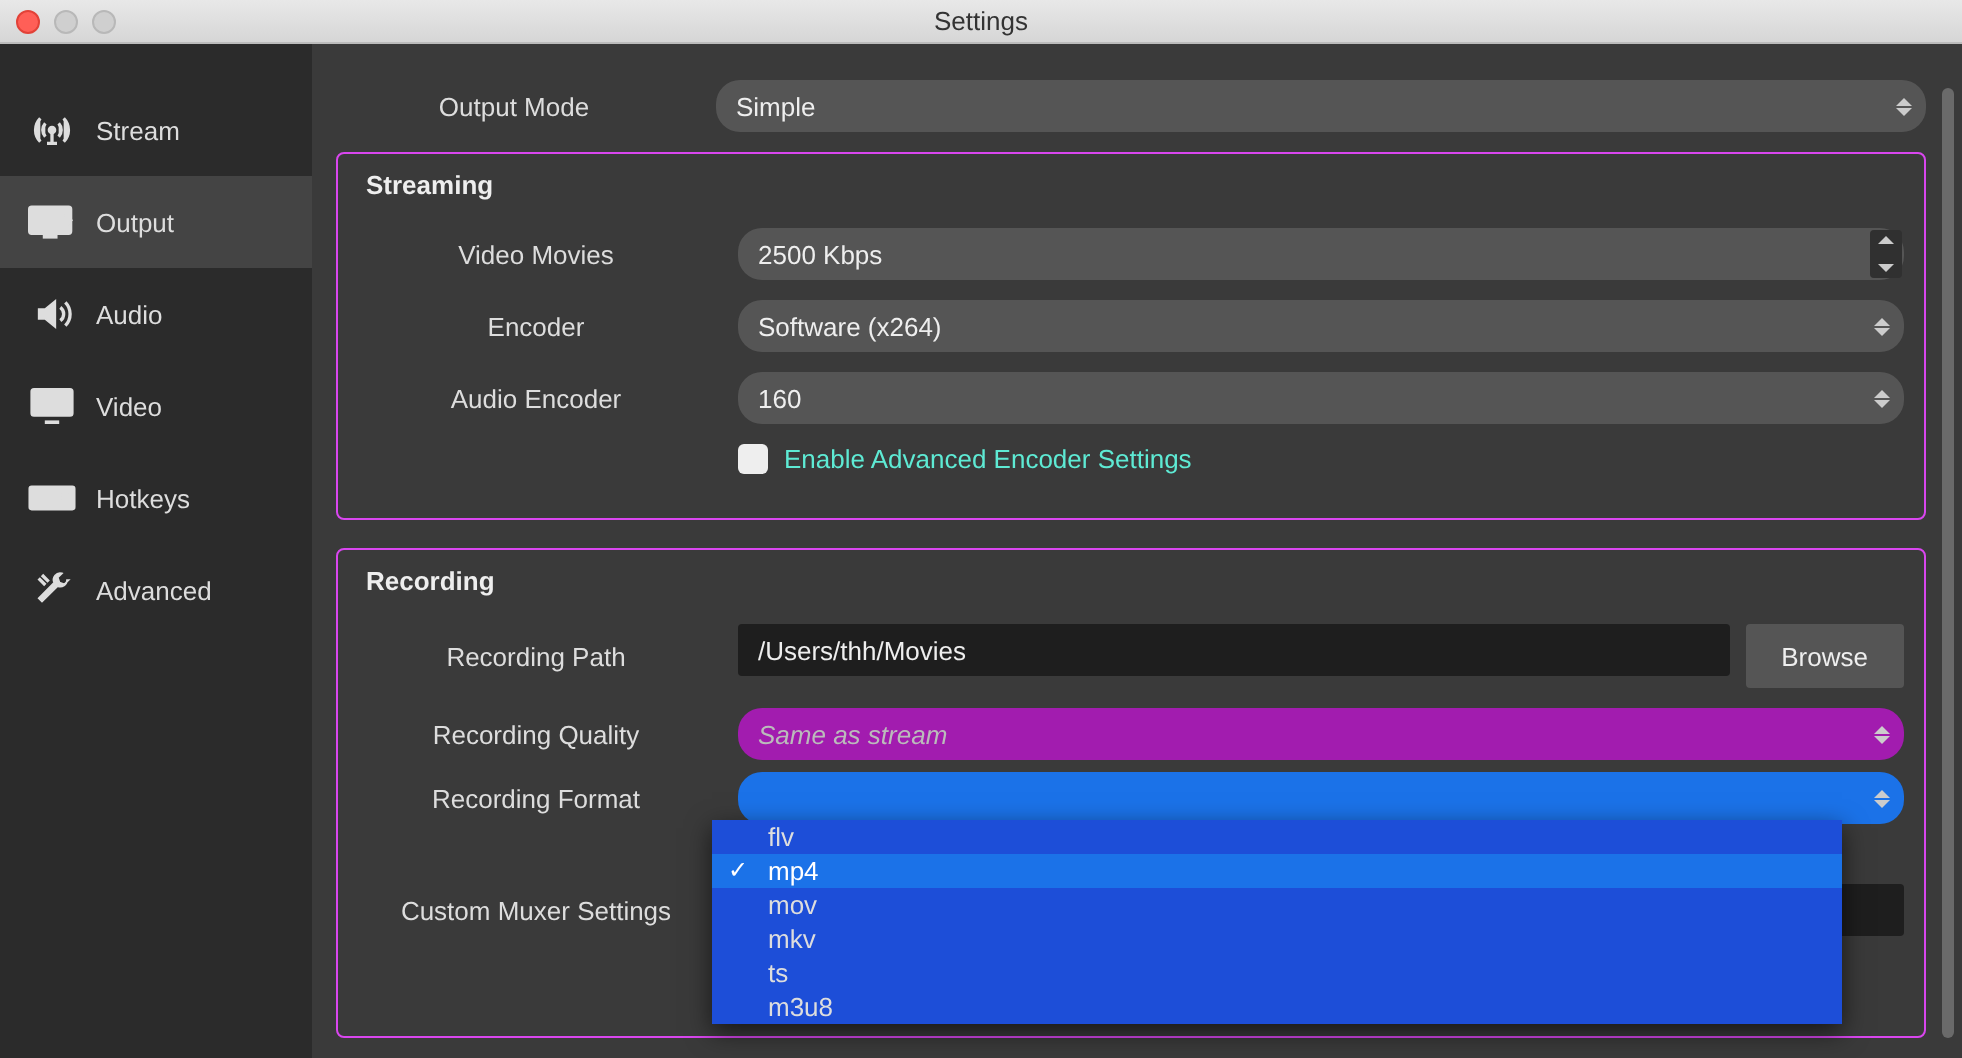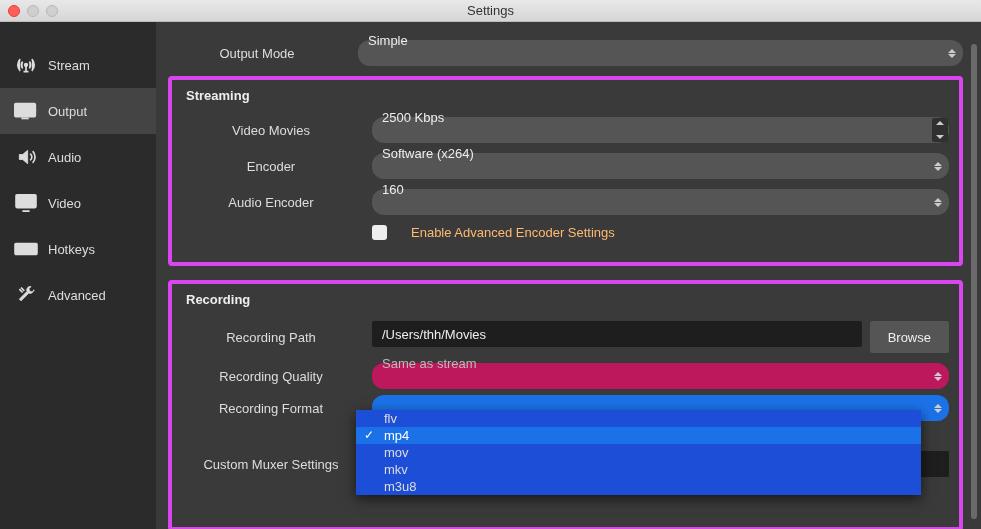--- a/index.html
+++ b/index.html
@@ -20,31 +20,31 @@
   .sbitem .icon { width:24px; height:22px; display:flex; align-items:center; justify-content:center;}
   .sbitem .icon svg { fill:#ddd; stroke:#ddd; }
 
   .main { flex:1; padding:18px 18px 0 12px; position:relative; overflow:hidden;}
   .scrollbar { position:absolute; right:4px; top:22px; bottom:10px; width:6px; background:#6a6a6a; border-radius:3px;}
   
   .row { display:flex; align-items:center; margin-bottom:10px;}
   .row .label { width:190px; text-align:center; padding-right:12px; color:#ddd; font-size:13px;}
   .row .control { flex:1; }
 
-  .select { background:#555555; height:26px; border-radius:12px; display:flex; align-items:flex-end; padding:0 22px 18px 10px; position:relative; color:#eee; font-size:13px;}
+  .select { background:#555555; height:26px; border-radius:12px; display:flex; align-items:center; padding:0 22px 0 10px; position:relative; color:#eee; font-size:13px;}
   .select .spin { position:absolute; right:4px; top:3px; bottom:3px; width:14px; display:flex; flex-direction:column; justify-content:center; gap:1px;}
   .spin .up,.spin .down{ width:0;height:0;border-left:4px solid transparent;border-right:4px solid transparent; margin:0 auto;}
   .spin .up{border-bottom:4px solid #ccc;}
   .spin .down{border-top:4px solid #ccc;}
   .spinbox .spin{ background:#303030; border-radius:2px; right:1px; top:1px; bottom:1px; width:16px; justify-content:space-between; padding:3px 0;}
   .darkinput { background:#1e1e1e; height:26px; border-radius:2px; display:flex; align-items:center; padding:0 10px; color:#eee;}
   .checkbox { width:15px; height:15px; background:#eee; border-radius:3px; margin-right:8px; flex-shrink:0;}
-  .checklabel { display:flex; align-items:center; color:#fdba74;gap:16px;}
-
-  .group { border:4px solid #d946ef; border-radius:4px; margin-bottom:14px; padding:8px 10px 12px;}
+  .checklabel { display:flex; align-items:center; color:#5eead4;}
+
+  .group { border:1px solid #d946ef; border-radius:4px; margin-bottom:14px; padding:8px 10px 12px;}
   .group .gtitle { font-weight:bold; color:#eee; font-size:13px; margin-bottom:14px; padding-left:4px;}
 
   .btn { background:#555; height:26px; padding:16px 18px; border-radius:2px; display:flex;align-items:center;justify-content:center; color:#eee; margin-left:8px;}
 
   .dropdown { position:absolute; background:#1d4ed8; color:#ddd; z-index:10; box-shadow:0 4px 12px rgba(0,0,0,.6);}
   .dropdown .opt { height:17px; display:flex; align-items:center; padding-left:28px; font-size:13px; position:relative;}
   .dropdown .opt .check { position:absolute; left:8px; top:1px; font-size:12px;}
   .dropdown .opt.sel { background:#1b72e8; color:#fff;}
 </style>
 </head>
@@ -206,21 +206,21 @@
           <div class="btn">
             <span>Browse</span>
           </div>
         </div>
       </div>
 
 
       <div class="row" style="margin-bottom:6px;">
         <div class="label">Recording Quality</div>
         <div class="control">
-          <div class="select" style="background:#be185d;">
+          <div class="select" style="background:#a21caf;font-style:italic;">
             <span style="color:#bbb">Same as stream</span>
             <span class="spin">
                 <span class="up"></span>
                 <span class="down"></span>
               </span>
           </div>
         </div>
       </div>
 
       <div class="row" style="margin-bottom:6px; position:relative;">
@@ -252,19 +252,22 @@
           <span class="check">✓</span>
           <span>mp4</span>
         </div>
         <div class="opt">
           <span>mov</span>
         </div>
         <div class="opt">
           <span>mkv</span>
         </div>
         <div class="opt">
+          <span>ts</span>
+        </div>
+        <div class="opt">
           <span>m3u8</span>
         </div>
       </div>
 
     <div class="scrollbar"></div>
   </div>
 </div>
 
 </body></html>

